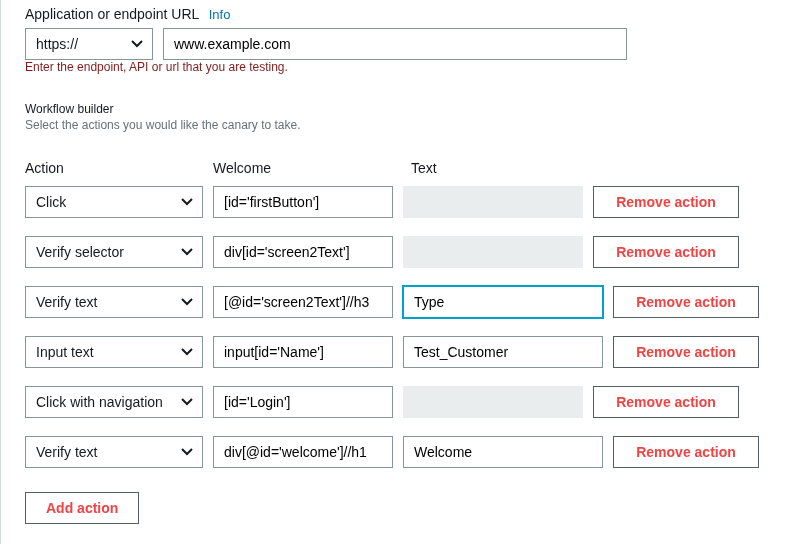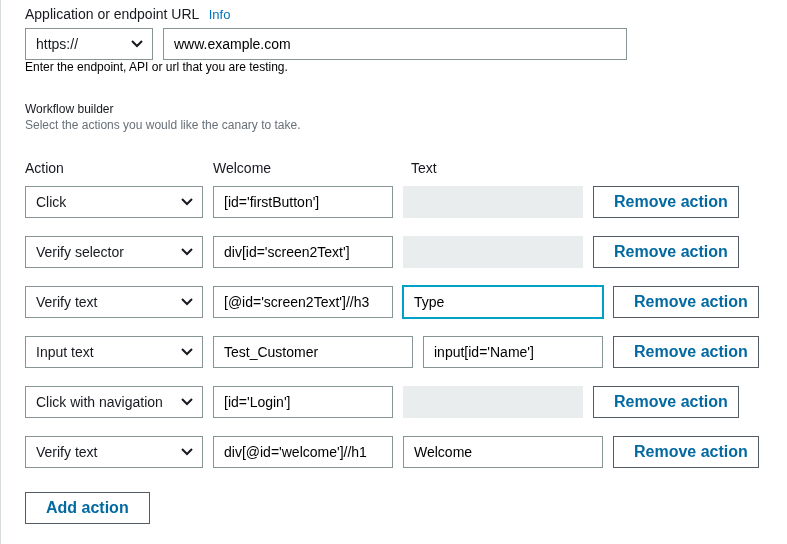--- a/index.html
+++ b/index.html
@@ -64,21 +64,21 @@
       padding: 0 10px;
       font-size: 14px;
       font-family: inherit;
       outline: none;
     }
     .url-input {
       width: 464px;
     }
     .hint {
       font-size: 12px;
-      color: #000000;
+      color: #7f1d1d;
       margin-bottom: 28px;
     }
     .section-title {
       font-size: 12px;
       font-weight: 400;
       margin-bottom: 2px;
     }
     .section-sub {
       font-size: 12px;
       color: #687078;
@@ -118,23 +118,23 @@
     }
     .wf-text-active {
       border: 1px solid #00a1c9;
       box-shadow: 0 0 0 1px #00a1c9;
     }
     .btn {
       border: 1px solid #545b64;
       background: #fff;
       height: 32px;
       padding: 0 20px;
-      font-size: 16px;
+      font-size: 14px;
       font-weight: 700;
-      color: #0369a1;
+      color: #ef4444;
       cursor: pointer;
       font-family: inherit;
       white-space: nowrap;
     }
     .remove-btn {
       width: 146px;
     }
     .add-btn {
       margin-top: 6px;
     }
@@ -224,22 +224,22 @@
       <div class="select-wrap action-select">
         <div class="select-box" style="min-width: 178px;">
           <span>Input text</span>
         </div>
         <span class="caret">
           <svg width="12" height="8" viewBox="0 0 12 8">
             <path d="M1 1 L6 6 L11 1" stroke="#16191f" stroke-width="2" fill="none"></path>
           </svg>
         </span>
       </div>
+      <input class="text-input selector-input" value="input[id='Name']" style="">
       <input class="text-input wf-text-input" value="Test_Customer" style="">
-      <input class="text-input selector-input" value="input[id='Name']" style="">
       <button class="btn remove-btn">Remove action</button>
     </div>
     <div class="wf-row">
       <div class="select-wrap action-select">
         <div class="select-box" style="min-width: 178px;">
           <span>Click with navigation</span>
         </div>
         <span class="caret">
           <svg width="12" height="8" viewBox="0 0 12 8">
             <path d="M1 1 L6 6 L11 1" stroke="#16191f" stroke-width="2" fill="none"></path>

